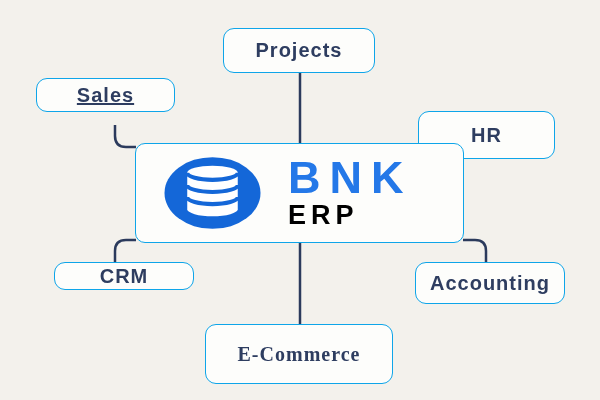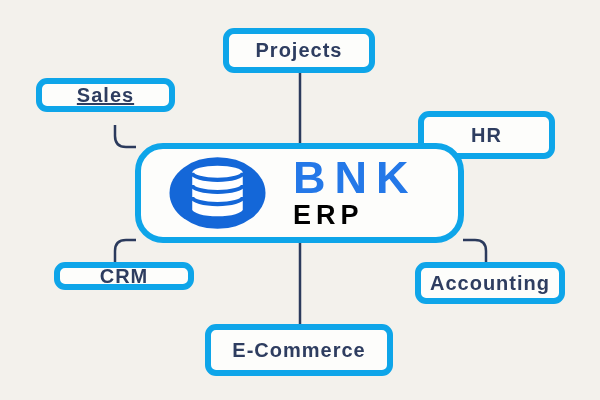--- a/index.html
+++ b/index.html
@@ -16,40 +16,40 @@
     z-index:0;
   }
   .connectors path {
     stroke:#2b3a5c; stroke-width:2.5; fill:none;
   }
   
   .node {
     position:absolute;
     box-sizing:border-box;
     background:#fdfdfb;
-    border:6px solid #0ea5e9;
+    border:1px solid #0ea5e9;
     border-radius:11px;
     display:flex; align-items:center; justify-content:center;
     font-weight:bold;
     font-size:20px;
     letter-spacing:1px;
     color:#2e3d60;
     z-index:1;
   }
   .node-projects   { left:223px; top:28px;  width:152px; height:45px; }
   .node-sales      { left:36px;  top:78px;  width:139px; height:34px;text-decoration:underline; }
   .node-hr         { left:418px; top:78px;  width:137px; height:48px;margin-top:33px; }
   .node-crm        { left:54px;  top:262px; width:140px; height:28px; }
   .node-accounting { left:415px; top:262px; width:150px; height:42px; }
-  .node-ecommerce  { left:205px; top:324px; width:188px; height:52px; }
+  .node-ecommerce  { left:205px; top:324px; width:188px; height:60px;font-family:Liberation Serif, serif; }
 
   
   .node-center {
     left:135px; top:143px; width:329px; height:100px;
-    border-radius:28px;
+    border-radius:10px;
     display:flex; align-items:center; justify-content:flex-start;
     gap:27px;
     padding-left:28px;
   }
   .db-badge { width:97px; height:74px; flex:0 0 auto; display:block; }
   .center-text { display:flex; flex-direction:column; align-items:flex-start; }
   .brand-name {
     font-size:45px; line-height:0.92;
     letter-spacing:9px;
     color:#2478e8;

